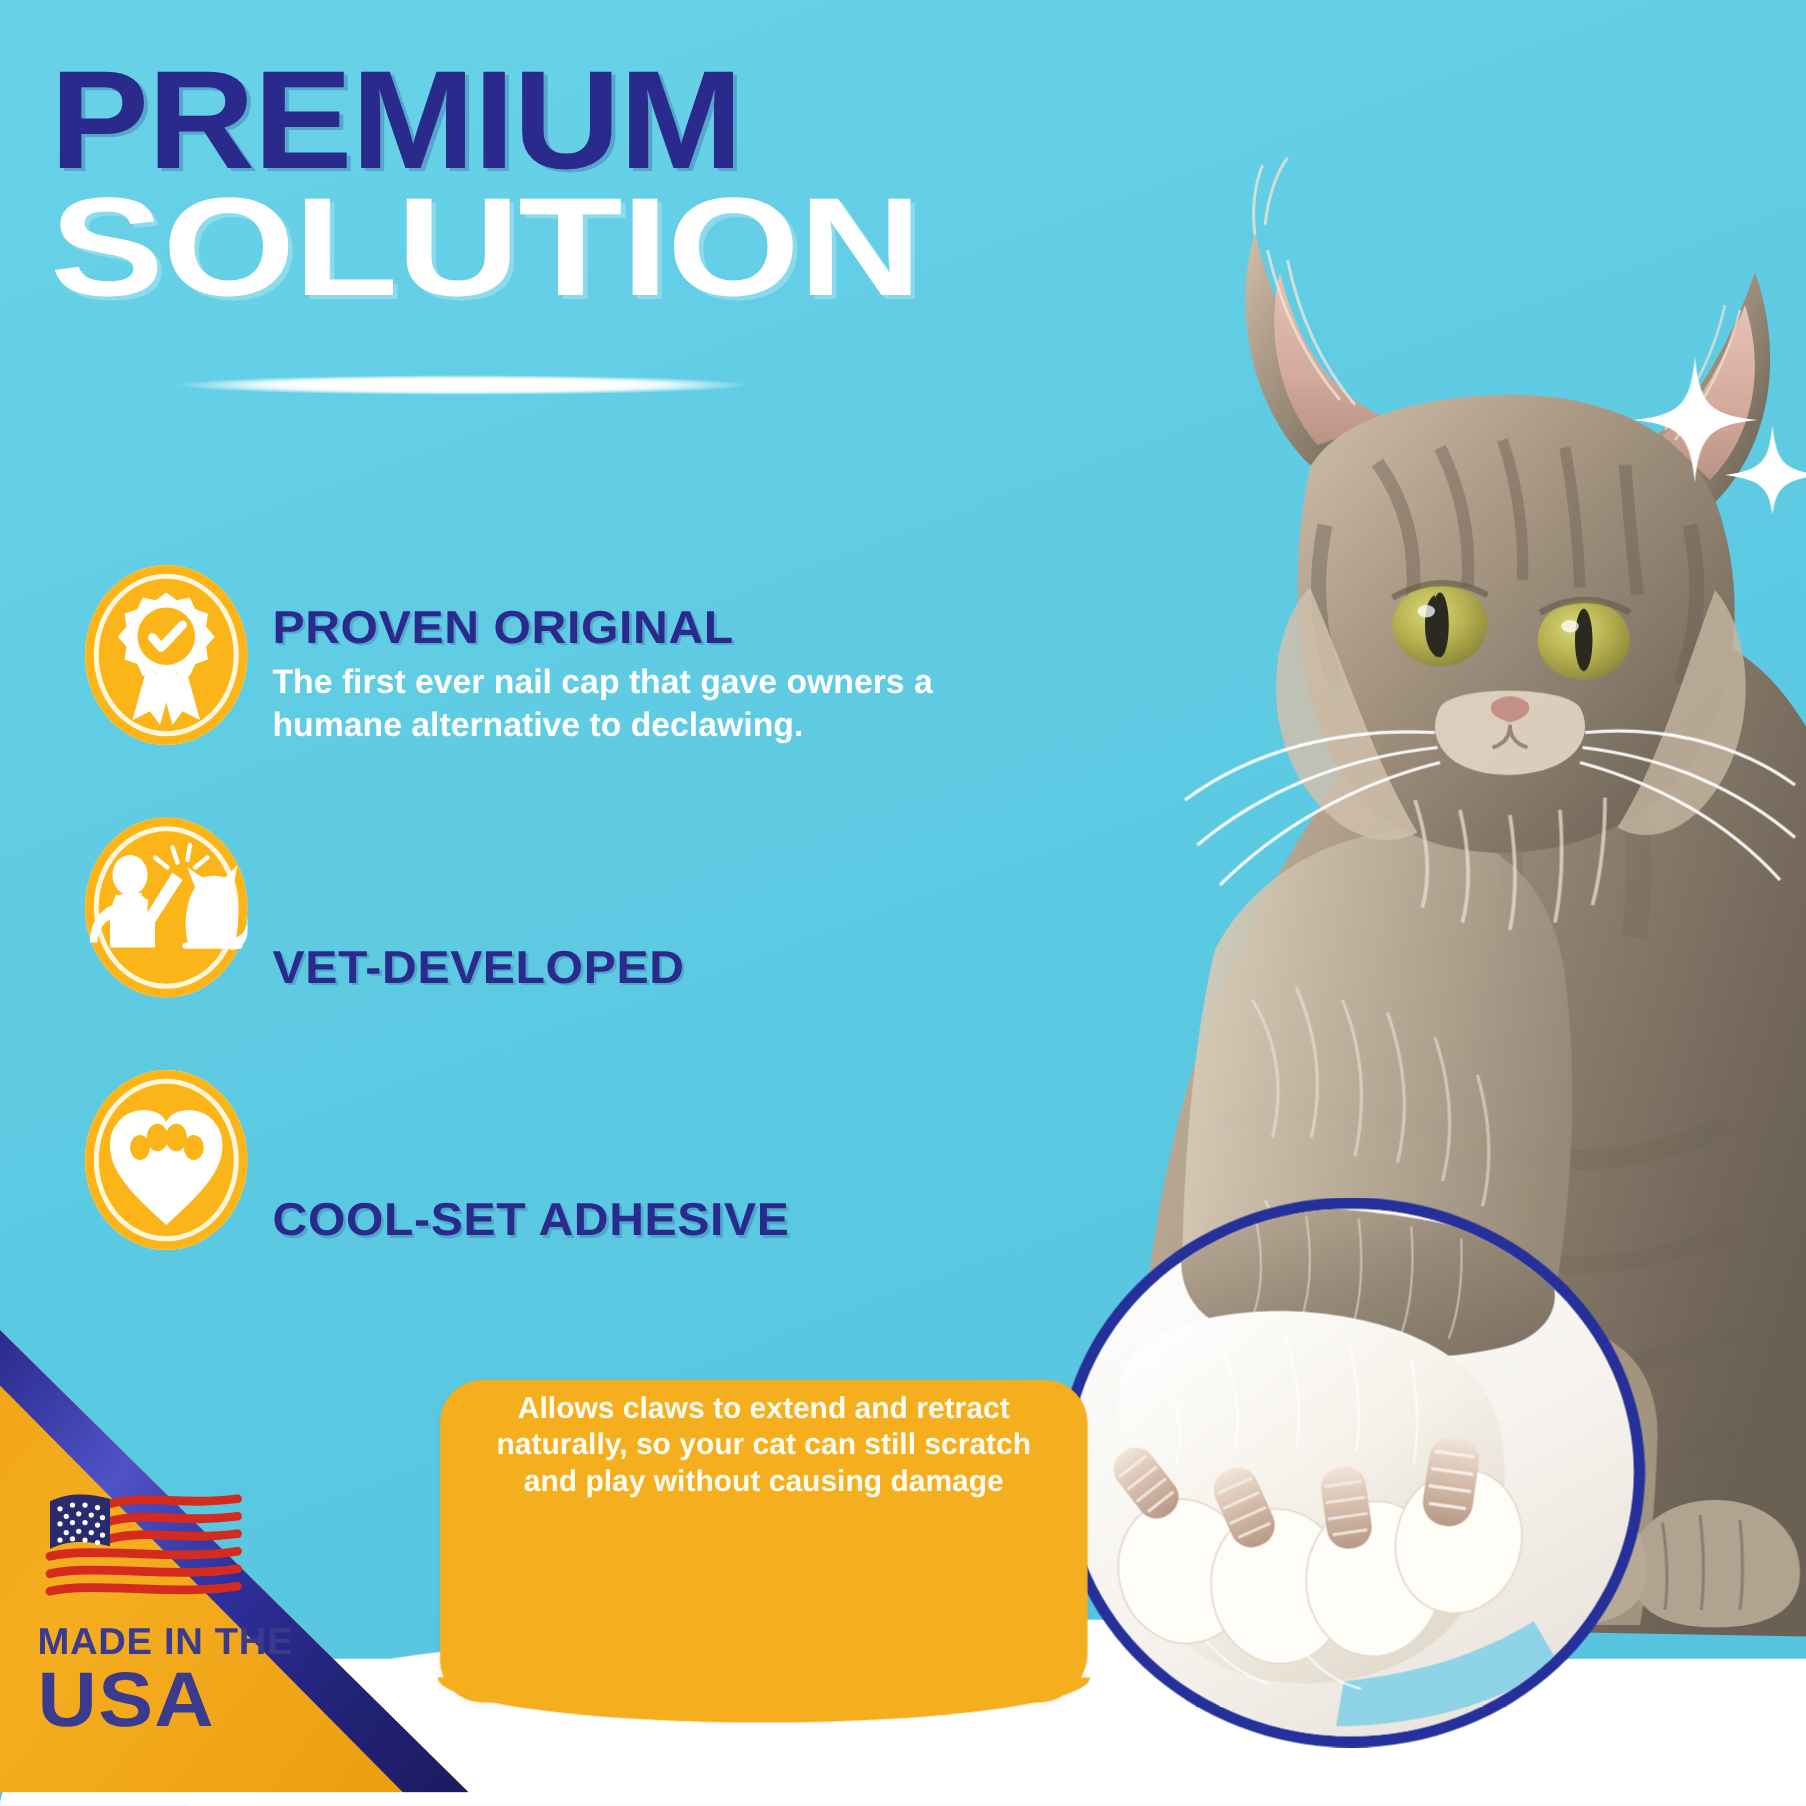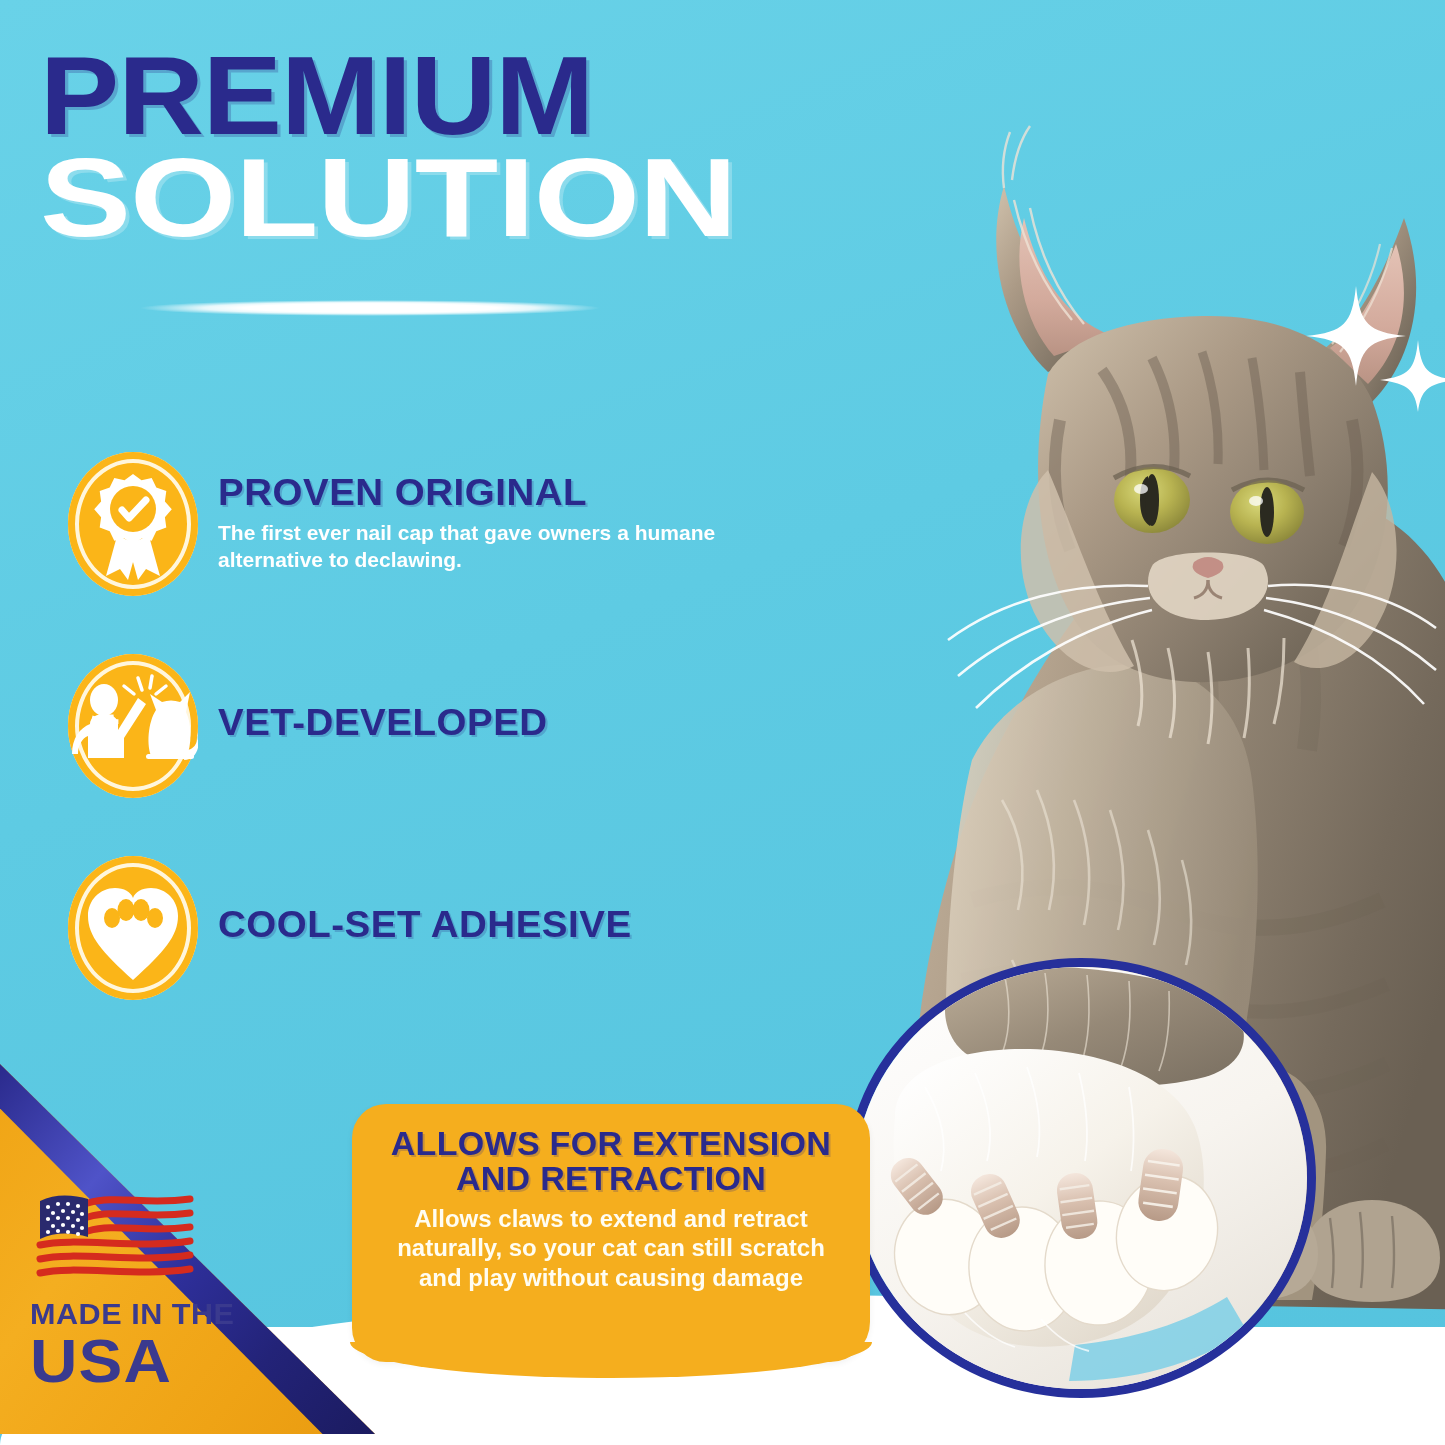--- a/index.html
+++ b/index.html
@@ -29,31 +29,31 @@
   .hl-1{font-size:112px;color:#2A2A8C;transform:scaleX(1.06);transform-origin:left center;
         text-shadow:3px 3px 0 rgba(40,40,130,.25);}
   .hl-2{font-size:112px;color:#ffffff;transform:scaleX(1.22);transform-origin:left center;
         margin-top:6px;text-shadow:3px 3px 0 rgba(255,255,255,.25);}
   .hl-divider{position:absolute;left:140px;top:300px;width:460px;height:16px;
       background:radial-gradient(ellipse 50% 50% at 50% 50%,#ffffff 0%,#ffffff 55%,rgba(255,255,255,.85) 72%,rgba(255,255,255,0) 100%);
       border-radius:50%;}
 
   
   .features{position:absolute;left:62px;top:448px;width:760px;}
-  .feature{position:relative;display:flex;align-items:center;margin-bottom:52px;}
+  .feature{position:relative;display:flex;align-items:flex-end;margin-bottom:52px;}
   .f-iconwrap{flex:0 0 142px;height:150px;position:relative;margin-right:14px;}
   .f-circle{position:absolute;left:6px;top:4px;width:130px;height:144px;
       border-radius:50%;background:#FBB518;
       box-shadow:inset 0 0 0 7px #FBB518, inset 0 0 0 11px #FFF6DC;}
   .f-icon{position:absolute;left:6px;top:4px;width:130px;height:144px;}
   .f-body{flex:1;padding-top:2px;}
   .f-title{font-size:37px;font-weight:bold;color:#2A2A8C;letter-spacing:.5px;
       line-height:1.02;text-transform:uppercase;transform:scaleX(1.04);transform-origin:left center;
       text-shadow:2px 2px 0 rgba(40,40,130,.22);margin-bottom:7px;}
-  .f-desc{font-size:21px;color:#ffffff;line-height:1.3;font-weight:600;max-width:600px;}
+  .f-desc{font-size:27px;color:#ffffff;line-height:1.3;font-weight:600;max-width:600px;}
 
   
   .callout{position:absolute;left:352px;top:1104px;width:518px;height:258px;
       background:#F5AE1E;
       border-radius:34px 34px 40px 34px;
       box-shadow:0 2px 6px rgba(0,0,0,.06);}
   .callout:after{content:"";position:absolute;left:-2px;right:-2px;bottom:-16px;height:36px;
       background:#F5AE1E;border-radius:0 0 50% 50% / 0 0 100% 100%;}
   .co-title{position:relative;z-index:2;text-align:center;padding:22px 18px 0;
       font-size:34px;font-weight:bold;color:#2A2A8C;line-height:1.03;letter-spacing:.3px;
@@ -443,21 +443,20 @@
             <path d="M224 106 q12 50 6 88"></path>
           <path d="M274 120 q8 46 2 84"></path>
           <path d="M110 346 q24 26 50 34"></path>
             <path d="M186 352 q22 26 48 32"></path>
         </g>
       </svg>
     </div>
   </div>
 
   <div class="callout">
-    <div class="co-title">ALLOWS FOR EXTENSION AND RETRACTION</div>
     <div class="co-desc">Allows claws to extend and retract naturally, so your cat can still scratch and play without causing damage</div>
   </div>
 
   <div class="peel">
     <div class="peel-tri"></div>
     <div class="peel-curl"></div>
     <div class="usa-badge">
       <svg class="flag" viewBox="0 0 168 98">
         <g fill="none" stroke="#D52B1E" stroke-width="7" stroke-linecap="round">
           <path d="M58 14 C86 6 116 16 160 10"></path>

